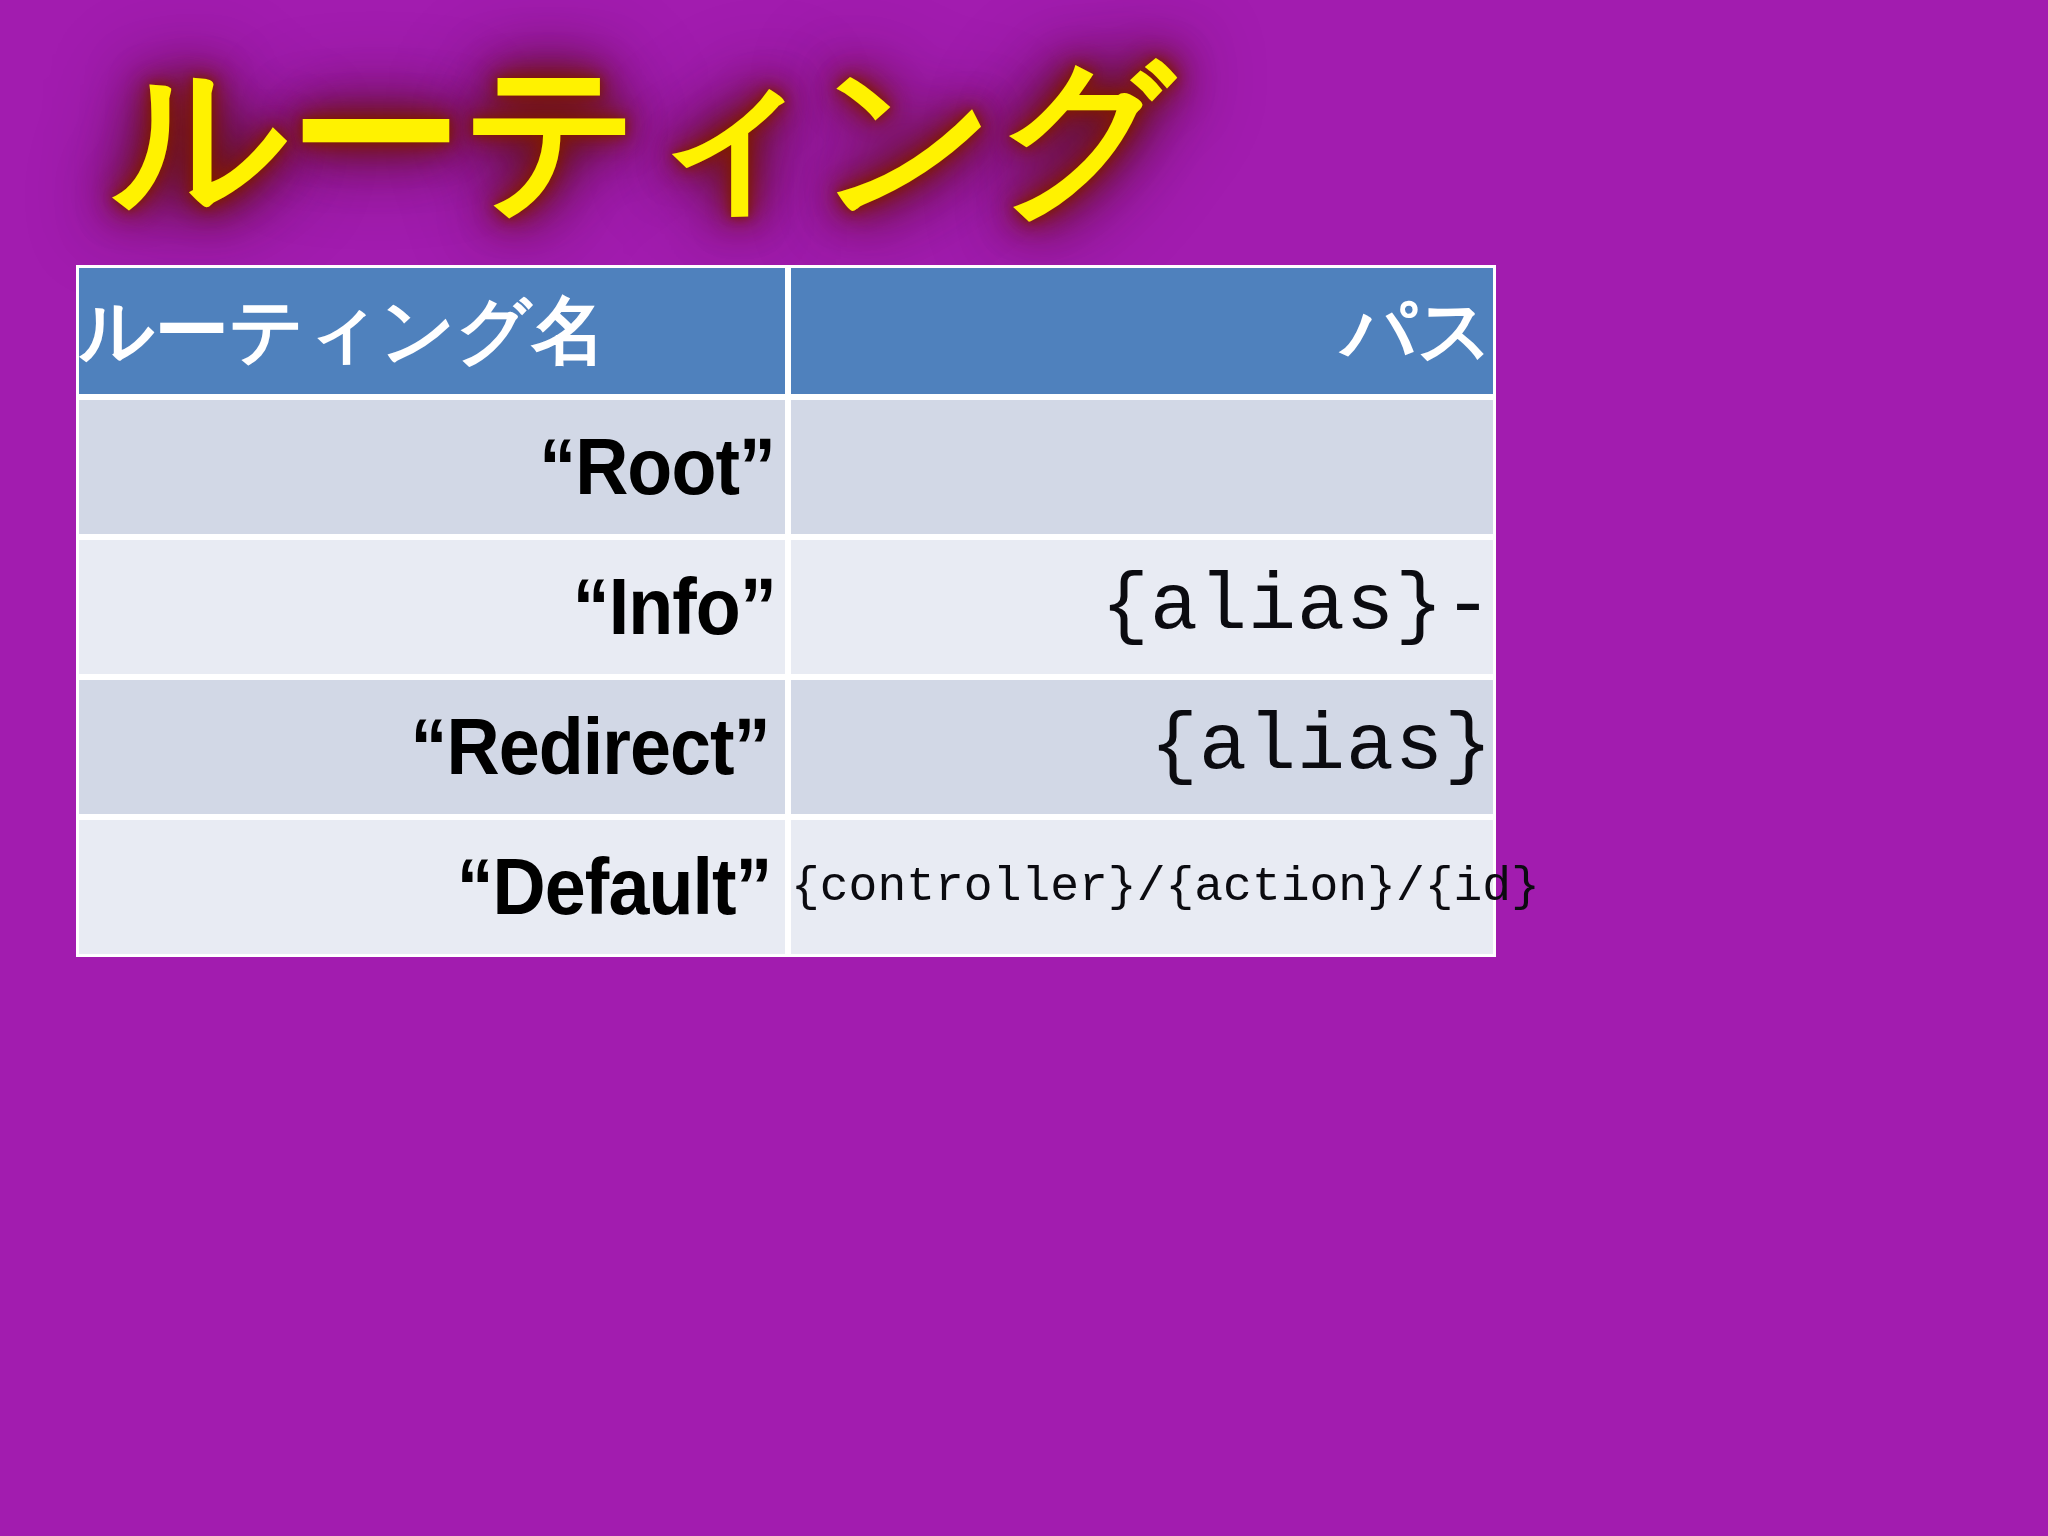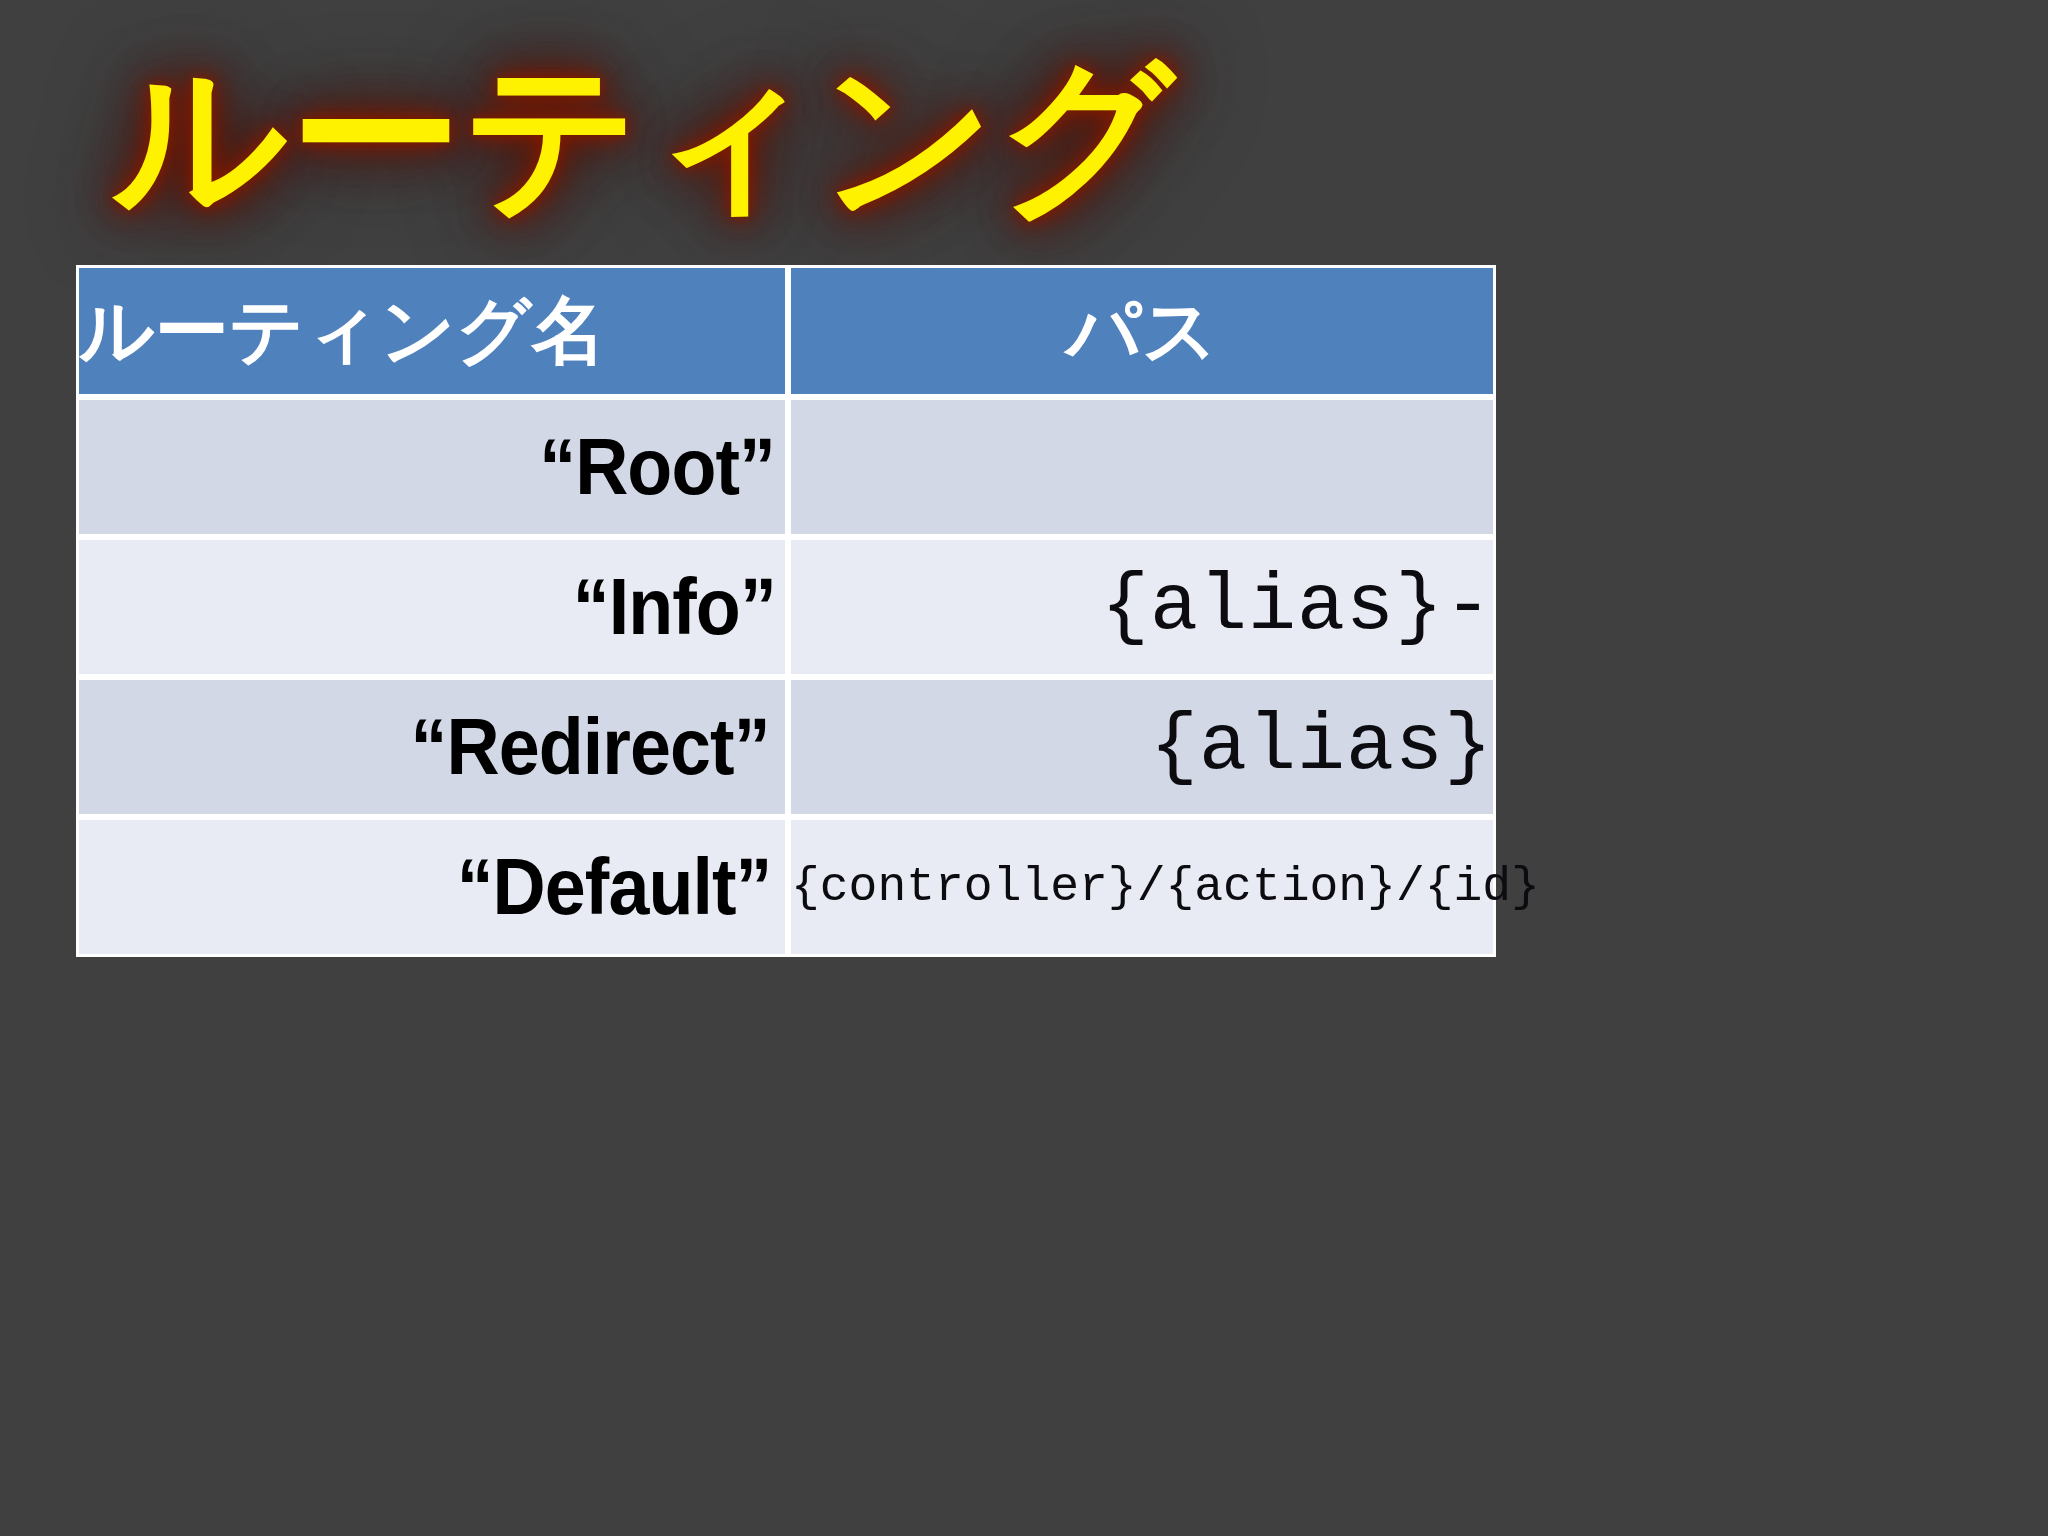--- a/index.html
+++ b/index.html
@@ -10,21 +10,21 @@
   body {
     width: 2048px;
     height: 1536px;
     overflow: hidden;
     font-family: "Liberation Sans", sans-serif;
   }
   .slide {
     position: relative;
     width: 2048px;
     height: 1536px;
-    background: #404040;
+    background: #a21caf;
   }
 
   
   .slide-title {
     position: absolute;
     left: 112px;
     top: 44px;
     font-family: "Liberation Sans", sans-serif;
     font-weight: bold;
     font-size: 172px;
@@ -72,21 +72,21 @@
   thead th {
     background: #4F81BD;
     color: #ffffff;
     height: 126px;
     font-family: "Liberation Sans", sans-serif;
     font-weight: bold;
     font-size: 74px;
     line-height: 1;
   }
   thead th.th-name { text-align: left; }
-  thead th.th-path { text-align: center; }
+  thead th.th-path { }
 
   tbody tr.band-a td { background: #D2D8E6; }
   tbody tr.band-b td { background: #E8EBF3; }
 
   tbody td { height: 134px; }
 
   .rname {
     font-family: "Liberation Sans", sans-serif;
     font-weight: bold;
     font-size: 80px;

